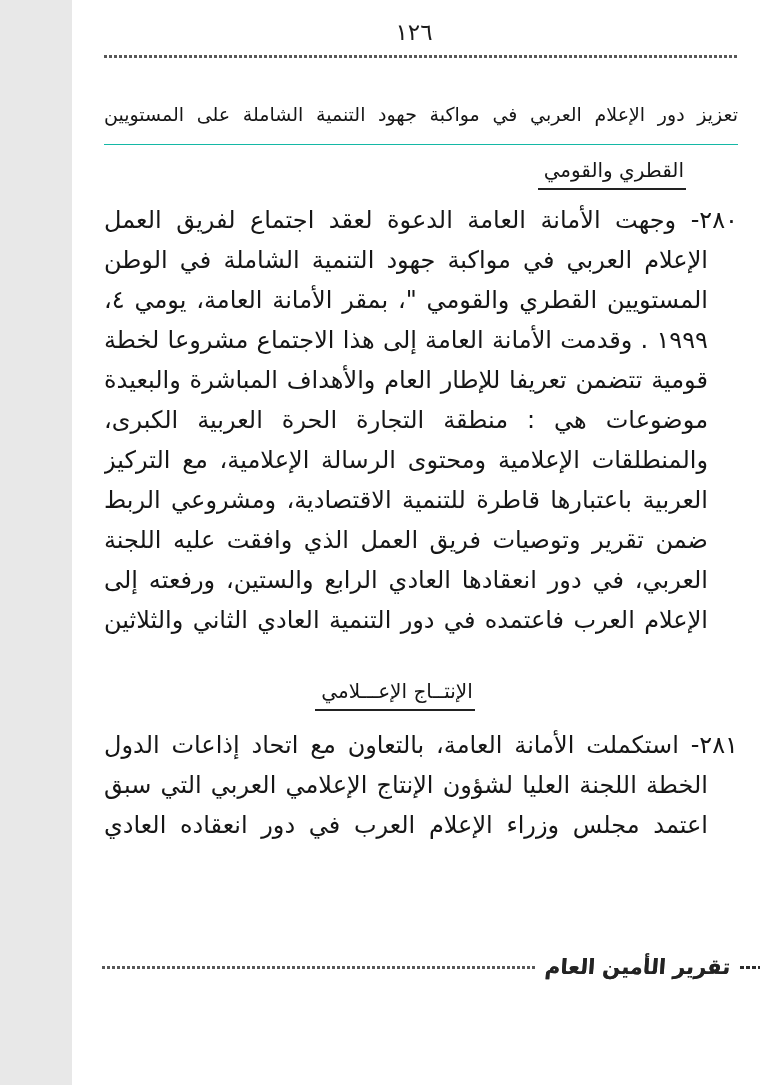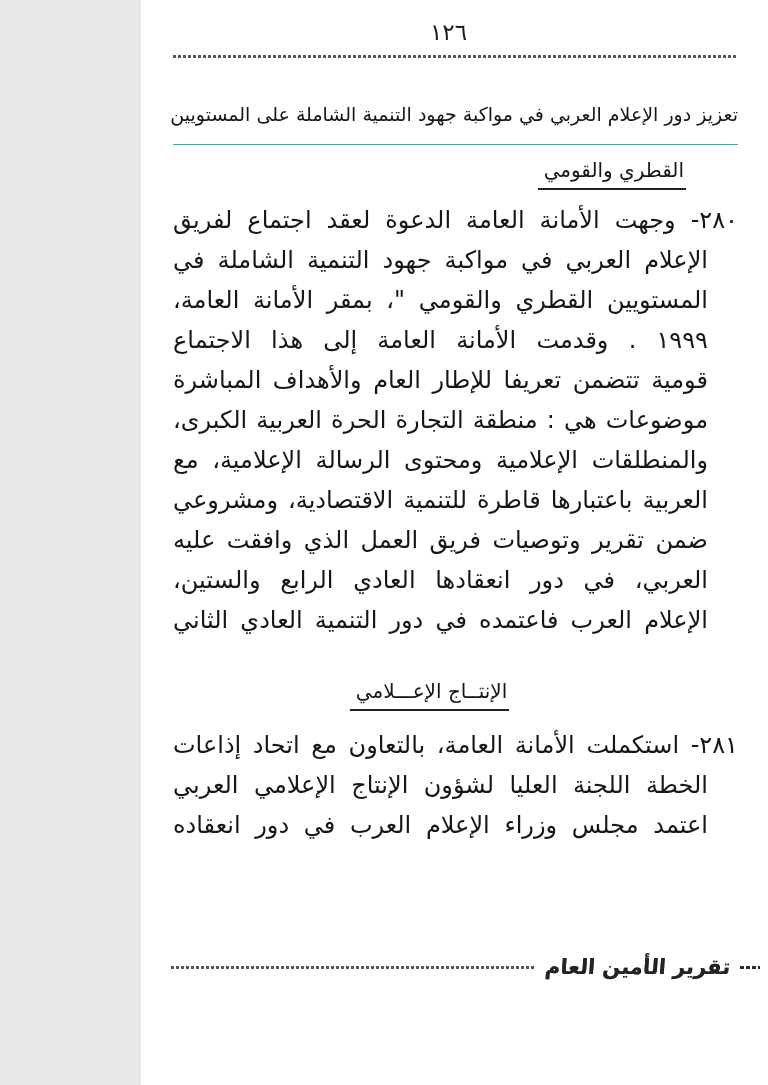--- a/index.html
+++ b/index.html
@@ -1,18 +1,18 @@
 <!DOCTYPE html>
 <html lang="ar" dir="rtl"><head>
 <meta charset="utf-8">
 <style>
   html,body{margin:0;padding:0;background:#e8e8e8;}
   .page{
     position:relative;
-    width:627px;height:1085px;
+    width:696px;height:1085px;
     background:#ffffff;
     box-sizing:border-box;
     padding:0 30px 0 32px;
     direction:rtl;
     font-family:"DejaVu Sans",sans-serif;
     color:#161616;
     overflow:hidden;
   }
   .page-number{
     margin-top:16px;

